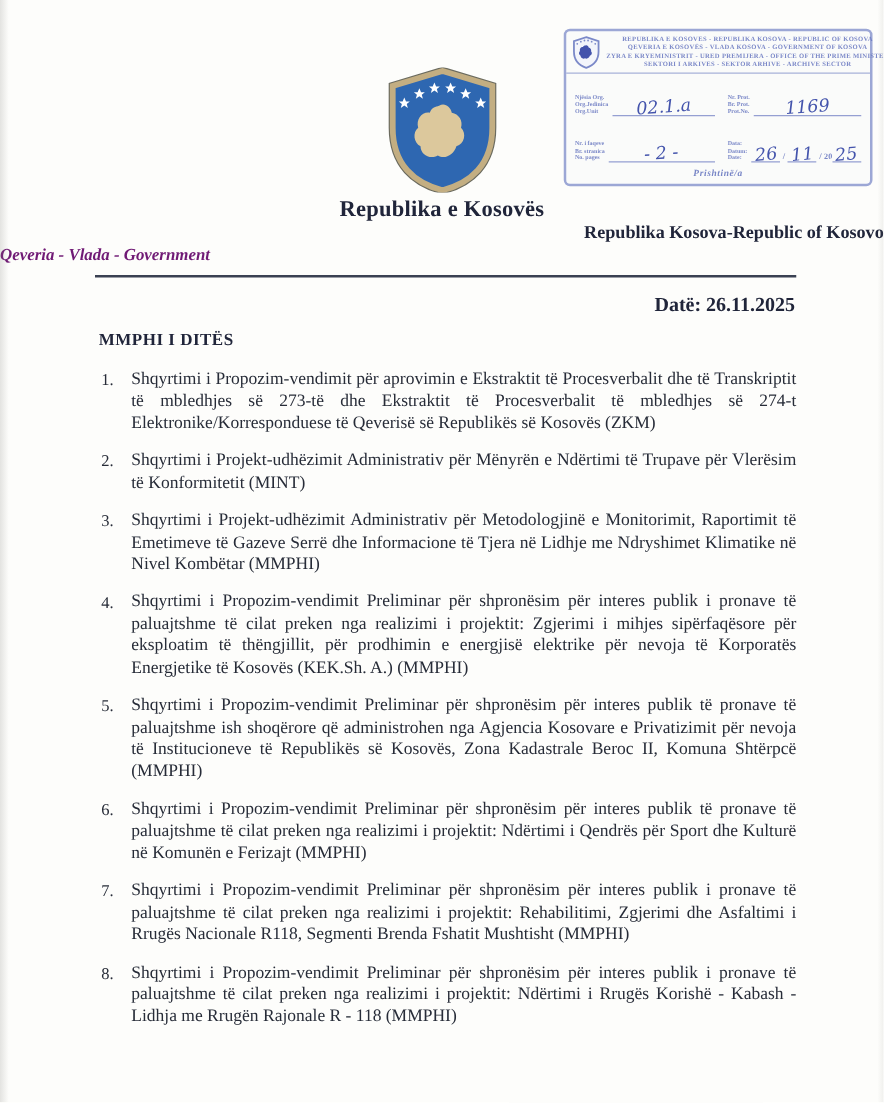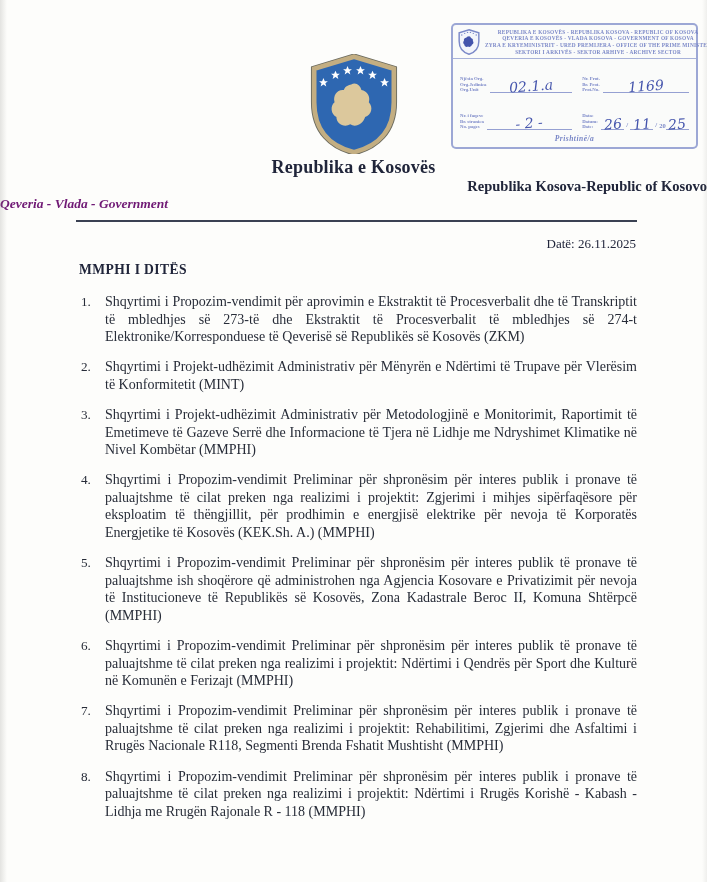--- a/index.html
+++ b/index.html
@@ -60,21 +60,21 @@
 
   
   .coa{display:block;margin:54px auto 0 auto;}
 
   
   .title{text-align:center;font-size:18px;line-height:20px;font-weight:bold;color:#20253a;margin-top:3px;letter-spacing:0.2px;}
   .subtitle{text-align:right;font-size:14.5px;line-height:17px;font-weight:bold;color:#20253a;margin-top:1px;}
   .tagline{text-align:left;font-size:13.5px;line-height:16px;font-weight:bold;font-style:italic;color:#701a75;margin-top:1px;}
   .rule{margin:8px 70px 0 76px;border-top:2px solid #3a4152;}
 
-  .dateline{margin:14px 71px 0 0;text-align:right;font-weight:normal;font-size:13px;color:#20253a;}
+  .dateline{margin:14px 71px 0 0;text-align:right;font-weight:bold;font-size:16px;color:#20253a;}
   .intro{margin:8px 71px 0 79px;text-align:justify;font-size:13.4px;line-height:18px;color:#272c38;}
   .agenda-heading{margin:10px 0 0 79px;font-weight:bold;font-size:13.6px;letter-spacing:0.4px;color:#20253a;}
 
   .agenda{margin:15px 70px 0 81px;}
   .item{display:flex;margin-bottom:12.5px;}
   .item .num{flex:0 0 24px;font-size:13.2px;line-height:17.6px;}
   .item .txt{flex:1;text-align:justify;font-size:14px;line-height:17.6px;}
 </style>
 </head>
 <body>

